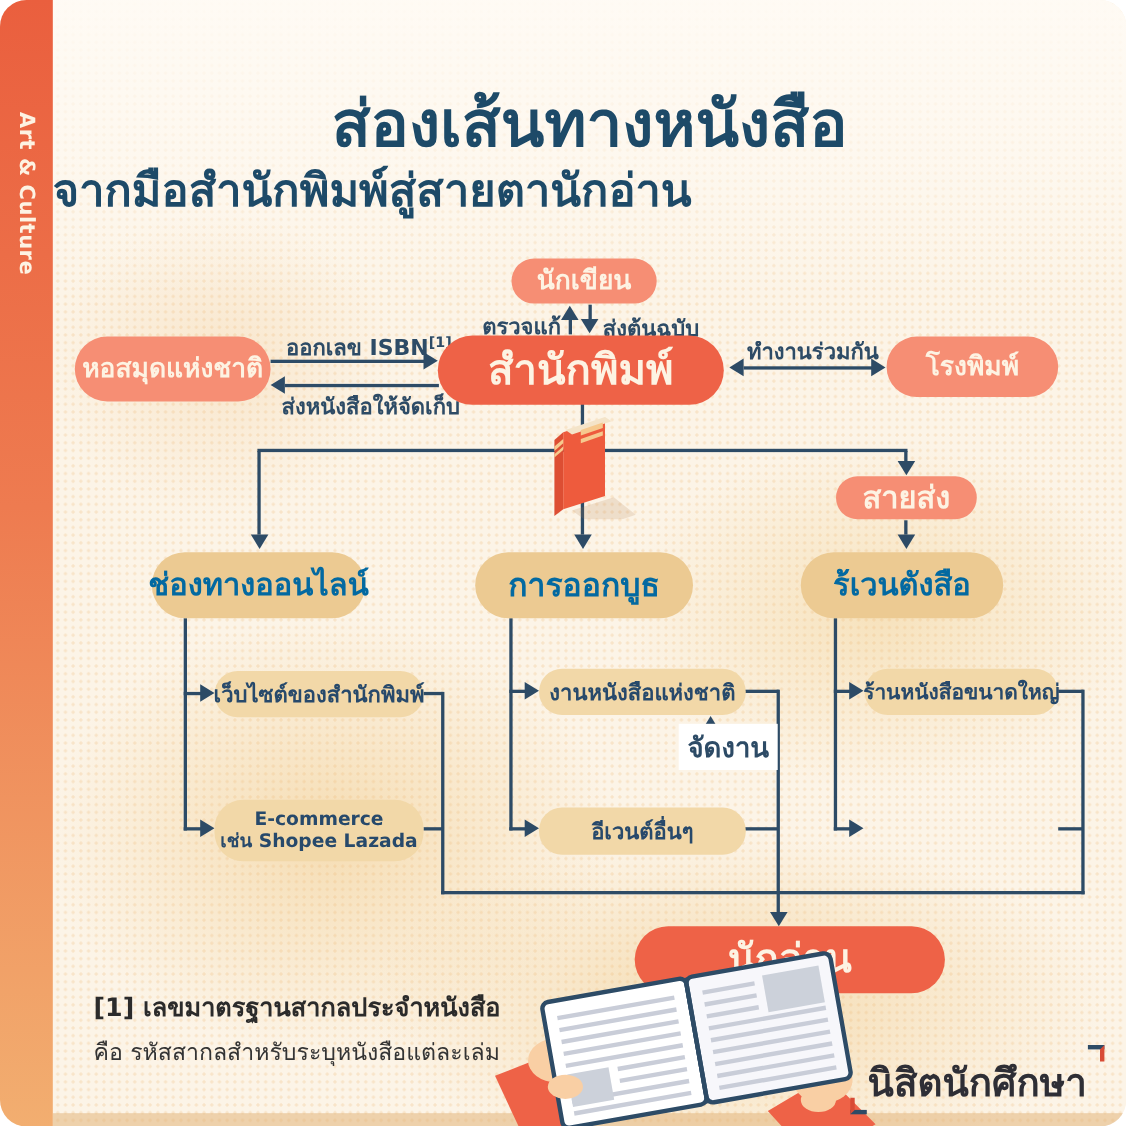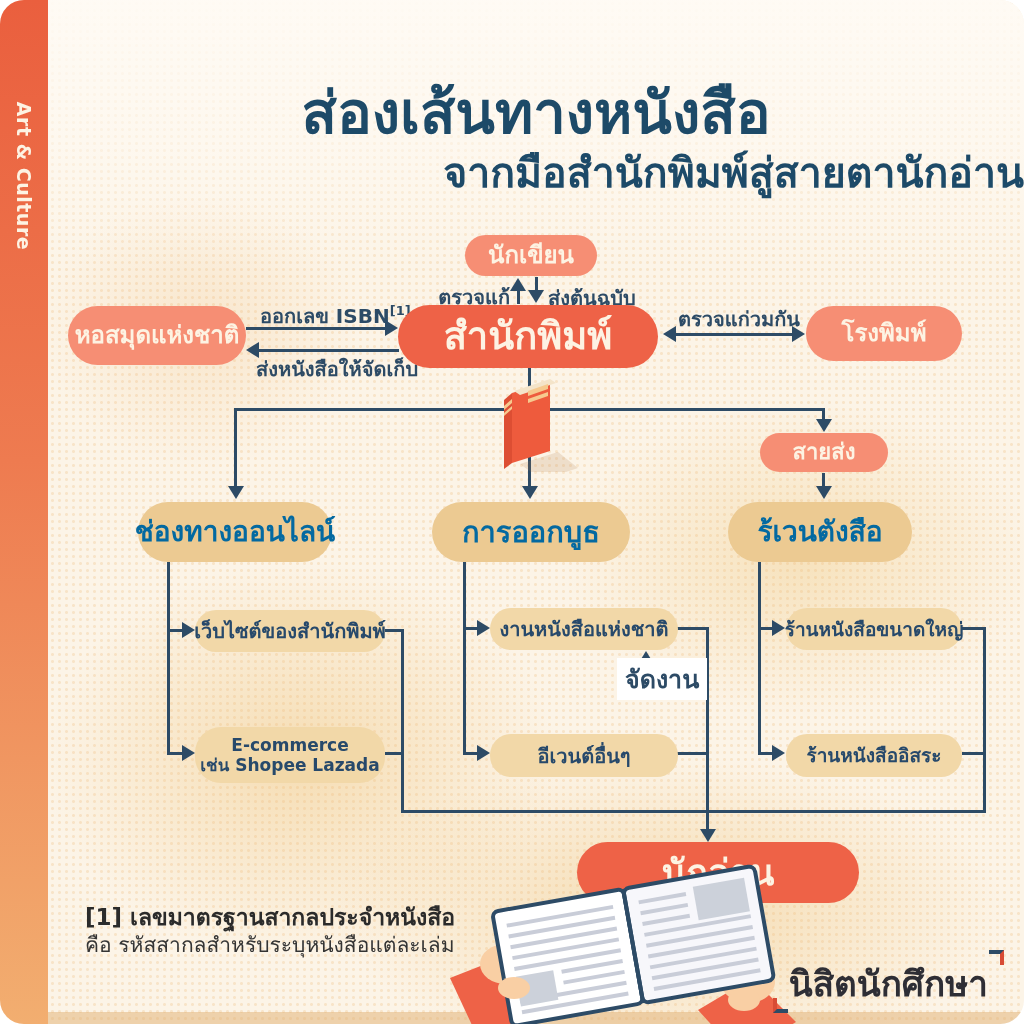--- a/index.html
+++ b/index.html
@@ -12,42 +12,42 @@
         background-size:7px 7px;opacity:.5;}
   .topfade{position:absolute;left:48px;right:0;top:0;height:270px;pointer-events:none;
         background:linear-gradient(180deg, rgba(255,251,245,0.95) 0%, rgba(255,251,245,0.55) 55%, rgba(255,251,245,0) 100%);}
   .bottomband{position:absolute;left:48px;right:0;bottom:0;height:12px;background:rgba(224,173,112,0.5);pointer-events:none;}
   
   .sidebar{position:absolute;left:0;top:0;width:48px;height:1024px;background:linear-gradient(180deg,#ea5f3e 0%,#ee7b50 45%,#f2ae70 100%);}
   .sidebar-label-wrap{position:absolute;left:0;top:66px;width:48px;height:220px;display:flex;align-items:center;justify-content:center;}
   .sidebar-label-wrap span{transform:rotate(90deg);white-space:nowrap;color:#fdf3e3;font-size:19px;font-weight:600;letter-spacing:.5px;}
   
   .title1{position:absolute;left:48px;right:0;top:66px;text-align:center;color:#1d4a68;font-size:58px;font-weight:800;}
-  .title2{position:absolute;left:48px;right:0;top:140px;text-align:right;color:#1d4a68;font-size:41px;font-weight:800;}
+  .title2{position:absolute;left:48px;right:0;top:140px;text-align:left;color:#1d4a68;font-size:41px;font-weight:800;}
   
   .pill{position:absolute;display:flex;align-items:center;justify-content:center;text-align:left;font-weight:700;white-space:nowrap;line-height:1.2;}
   .orange{background:#ee6247;color:#fdf3e3;}
   .salmon{background:#f68e74;color:#fdf3e3;}
   .tan{background:#ecca92;color:#0369a1;}
   .tan-light{background:#f2d8a8;color:#27496b;}
   
   .ln{position:absolute;background:#2d4b66;}
   .ah{position:absolute;width:0;height:0;}
   .ah-up{border-left:8px solid transparent;border-right:8px solid transparent;border-bottom:13px solid #2d4b66;}
   .ah-down{border-left:8px solid transparent;border-right:8px solid transparent;border-top:13px solid #2d4b66;}
   .ah-left{border-top:8px solid transparent;border-bottom:8px solid transparent;border-right:13px solid #2d4b66;}
   .ah-right{border-top:8px solid transparent;border-bottom:8px solid transparent;border-left:13px solid #2d4b66;}
   .elabel{position:absolute;color:#2d4b66;font-size:20px;font-weight:600;white-space:nowrap;}
   .elabel sup{font-size:13px;font-weight:700;}
   .wlabel{position:absolute;background:#ffffff;color:#2d4b66;font-size:25px;font-weight:600;padding:1px 8px;white-space:nowrap;}
   
   .footnote{position:absolute;left:85px;top:902px;color:#2b2b2b;line-height:1.32;}
   .footnote .f1{font-size:23px;font-weight:700;}
   .footnote .f2{font-size:21px;font-weight:700;}
-  .footnote .f3{font-size:21px;font-weight:400;color:#343434;}
+  .footnote .f3{font-size:21px;font-weight:400;color:#343434;margin-top:12px;}
   
   .logo{position:absolute;right:36px;top:956px;color:#2e2e35;font-size:35px;font-weight:800;white-space:nowrap;}
   .logo .mark-tr{position:absolute;right:-16px;top:-6px;width:11px;height:11px;border-top:4px solid #2d4b66;border-right:4px solid #d84b35;}
   .logo .mark-bl{position:absolute;left:-16px;bottom:-2px;width:11px;height:11px;border-bottom:4px solid #2d4b66;border-left:4px solid #d84b35;}
   .abs{position:absolute;}
 </style>
 </head>
 <body>
 
 <div class="canvas">
@@ -125,40 +125,39 @@
   <div class="ln" style="left:962px;top:627px;width:23px;height:3px"></div>
   <div class="ln" style="left:962px;top:752px;width:23px;height:3px"></div>
   <div class="ln" style="left:983px;top:627px;width:3px;height:186px"></div>
 
   <div class="ln" style="left:401px;top:810px;width:585px;height:3px"></div>
 
   <div class="elabel" style="left:430px;top:281px;width:80px;text-align:right">ตรวจแก้</div>
   <div class="elabel" style="left:548px;top:282px">ส่งต้นฉบับ</div>
   <div class="elabel" style="left:260px;top:300px"><span>ออกเลข ISBN</span><sup>[1]</sup></div>
   <div class="elabel" style="left:256px;top:353px">ส่งหนังสือให้จัดเก็บ</div>
-  <div class="elabel" style="left:670px;top:303px;width:138px;text-align:center">ตรวจแก่วมกัน</div>
+  <div class="elabel" style="left:670px;top:303px;width:138px;text-align:center">ทำงานร่วมกัน</div>
   <div class="wlabel" style="left:617px;top:658px">จัดงาน</div>
 
   <div class="pill salmon" style="left:465px;top:235px;width:132px;height:41px;border-radius:21px;font-size:24px">นักเขียน</div>
   <div class="pill orange" style="left:398px;top:305px;width:260px;height:63px;border-radius:32px;font-size:38px">สำนักพิมพ์</div>
   <div class="pill salmon" style="left:68px;top:306px;width:178px;height:59px;border-radius:30px;font-size:24px">หอสมุดแห่งชาติ</div>
   <div class="pill salmon" style="left:806px;top:306px;width:156px;height:55px;border-radius:28px;font-size:24px">โรงพิมพ์</div>
-  <div class="pill salmon" style="left:760px;top:433px;width:128px;height:39px;border-radius:20px;font-size:22px">สายส่ง</div>
+  <div class="pill salmon" style="left:760px;top:433px;width:128px;height:39px;border-radius:20px;font-size:28px">สายส่ง</div>
   <div class="pill tan" style="left:138px;top:502px;width:194px;height:60px;border-radius:30px;font-size:28px">ช่องทางออนไลน์</div>
   <div class="pill tan" style="left:432px;top:502px;width:198px;height:60px;border-radius:30px;font-size:29px">การออกบูธ</div>
   <div class="pill tan" style="left:728px;top:502px;width:184px;height:60px;border-radius:30px;font-size:28px">ร้เวนตังสือ</div>
   <div class="pill tan-light" style="left:195px;top:610px;width:190px;height:42px;border-radius:21px;font-size:20px">เว็บไซต์ของสำนักพิมพ์</div>
   <div class="pill tan-light" style="left:195px;top:727px;width:190px;height:56px;border-radius:26px;font-size:17px;flex-direction:column">
     <span>E-commerce</span>
     <span>เช่น Shopee Lazada</span>
   </div>
   <div class="pill tan-light" style="left:490px;top:608px;width:188px;height:42px;border-radius:21px;font-size:20px">งานหนังสือแห่งชาติ</div>
   <div class="pill tan-light" style="left:490px;top:734px;width:188px;height:43px;border-radius:21px;font-size:20px">อีเวนต์อื่นๆ</div>
   <div class="pill tan-light" style="left:786px;top:608px;width:176px;height:42px;border-radius:21px;font-size:19px">ร้านหนังสือขนาดใหญ่</div>
-  <div class="pill tan-light" style="left:786px;top:734px;width:176px;height:43px;border-radius:21px;font-size:19px">ร้านหนังสืออิสระ</div>
   <div class="pill orange" style="left:577px;top:842px;width:282px;height:61px;border-radius:31px;font-size:36px">นักอ่าน</div>
 
   <svg class="abs" style="left:486px;top:376px" width="92" height="96" viewBox="0 0 92 96">
     <polygon points="34,88 72,76 92,92 56,104" fill="rgba(180,120,70,0.18)"></polygon>
     <polygon points="18,24 26,17 26,87 18,93" fill="#dd4e33"></polygon>
     <polygon points="26,17 64,5 64,75 26,87" fill="#ee5b3d"></polygon>
     <polygon points="28,15 64,3 70,7 34,19" fill="#f4e4c9"></polygon>
     <polygon points="64,5 70,9 70,77 64,75" fill="#e8much" display="none"></polygon>
     <polygon points="42,15 62,8 62,13 42,20" fill="#f6c98e"></polygon>
     <polygon points="42,23 62,16 62,20 42,27" fill="#f6c98e"></polygon>

